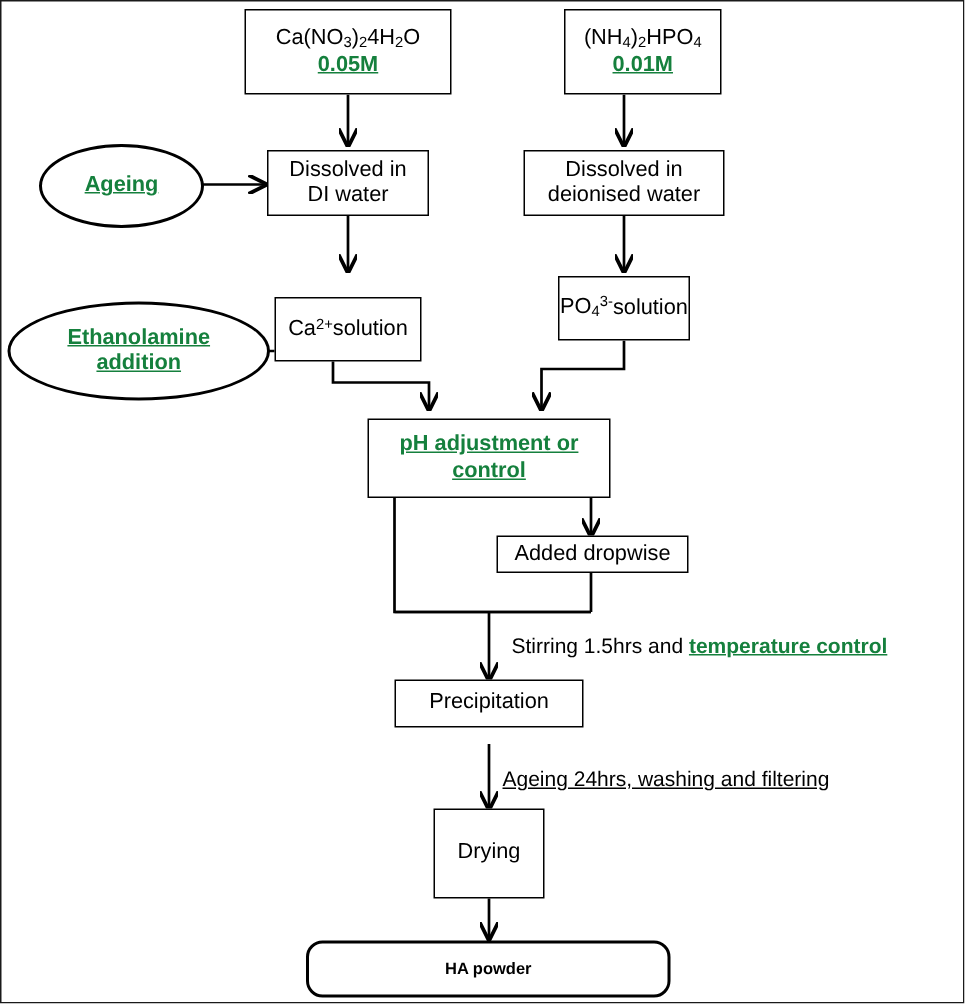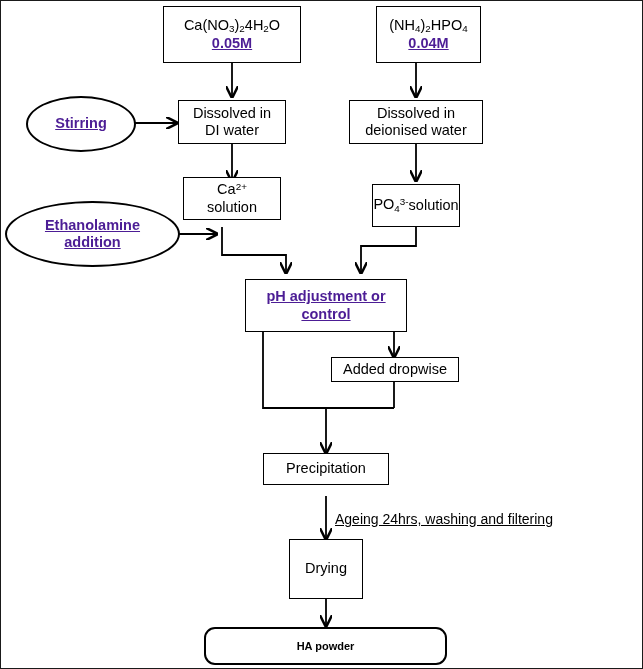--- a/index.html
+++ b/index.html
@@ -47,21 +47,21 @@
     border-radius: 50%;
     font-size: 14.5px;
   }
   .terminal {
     border: 2.6px solid #000000;
     border-radius: 11px;
     font-size: 11px;
     font-weight: bold;
   }
   .red {
-    color: #4c1d95;
+    color: #15803d;
     font-weight: bold;
     text-decoration: underline;
   }
   .edge-label {
     position: absolute;
     font-size: 14px;
     color: #000000;
     white-space: nowrap;
   }
   sub { font-size: 0.68em; vertical-align: -0.22em; }
@@ -120,38 +120,38 @@
     <div>
       <span>Ca(NO</span><sub>3</sub><span>)</span><sub>2</sub><span>4H</span><sub>2</sub><span>O</span>
     </div>
     <div class="red">0.05M</div>
   </div>
 
   <div class="node box" style="left:363px; top:5px; width:105px; height:57px; flex-direction:column;margin-left:12px;">
     <div>
       <span>(NH</span><sub>4</sub><span>)</span><sub>2</sub><span>HPO</span><sub>4</sub>
     </div>
-    <div class="red">0.04M</div>
+    <div class="red">0.01M</div>
   </div>
 
   <div class="node ellipse" style="left:25px; top:95px; width:110px; height:56px;">
-    <span class="red">Stirring</span>
+    <span class="red">Ageing</span>
   </div>
 
   <div class="node box" style="left:177px; top:99px; width:108px; height:44px; flex-direction:column;">
     <span>Dissolved in</span>
     <span>DI water</span>
   </div>
 
   <div class="node box" style="left:348px; top:99px; width:134px; height:44px; flex-direction:column;">
     <span>Dissolved in</span>
     <span>deionised water</span>
   </div>
 
-  <div class="node box" style="left:182px; top:176px; width:98px; height:43px; flex-direction:column;">
+  <div class="node box" style="left:182px; top:197px; width:98px; height:43px; flex-direction:row;">
     <div>
       <span>Ca</span><sup>2+</sup>
     </div>
     <span>solution</span>
   </div>
 
   <div class="node box" style="left:371px; top:183px; width:88px; height:43px; flex-direction:row;">
     <div>
       <span>PO</span><sub>4</sub><sup>3-</sup>
     </div>
@@ -165,20 +165,23 @@
 
   <div class="node ellipse" style="left:4px; top:200px; width:175px; height:66px; flex-direction:column;">
     <span class="red">Ethanolamine</span>
     <span class="red">addition</span>
   </div>
 
   <div class="node box" style="left:330px; top:356px; width:128px; height:25px;">
     <span>Added dropwise</span>
   </div>
 
+  <div class="edge-label" style="left:340px; top:421px;">
+    <span>Stirring 1.5hrs and </span><span class="red">temperature control</span>
+  </div>
 
   <div class="node box" style="left:262px; top:452px; width:126px; height:32px;">
     <span>Precipitation</span>
   </div>
 
   <div class="edge-label" style="left:334px; top:510px;text-decoration:underline;">
     <span>Ageing 24hrs, washing and filtering</span>
   </div>
 
   <div class="node box" style="left:288px; top:538px; width:74px; height:60px;">

